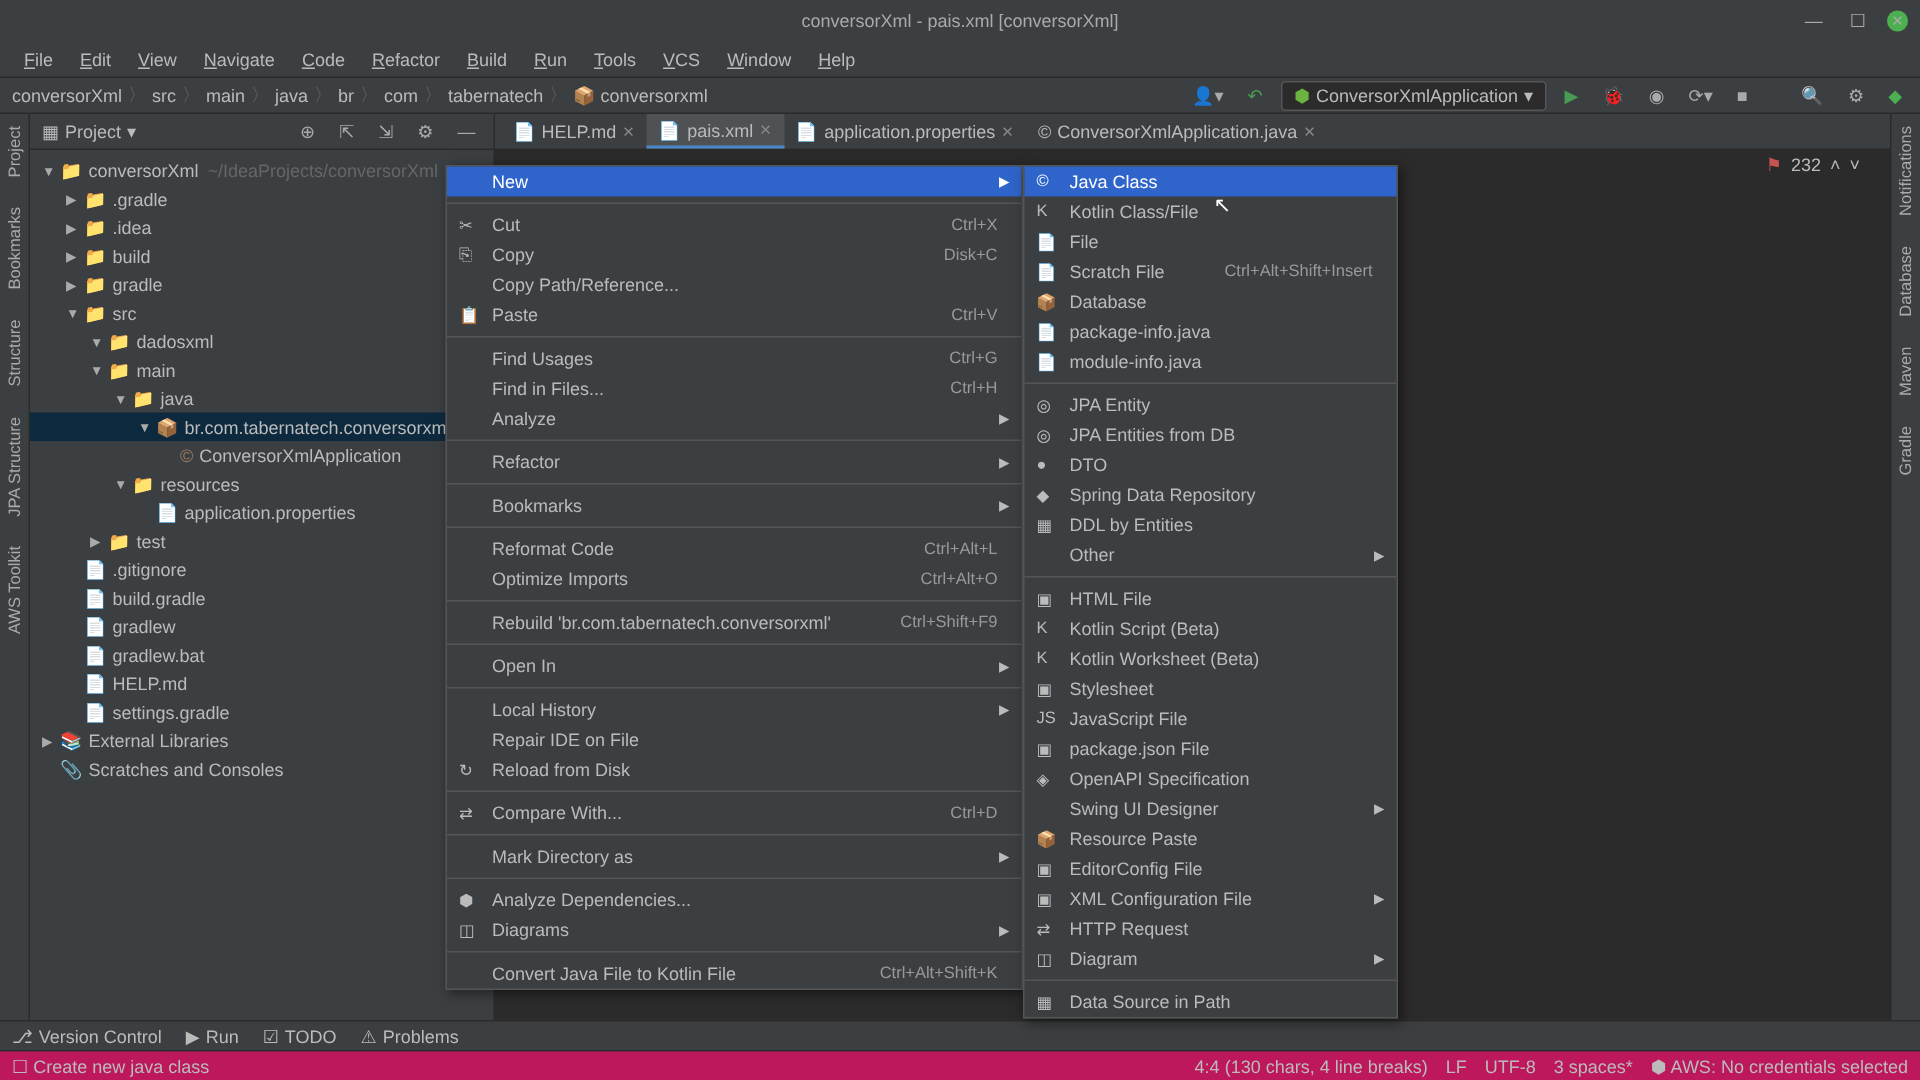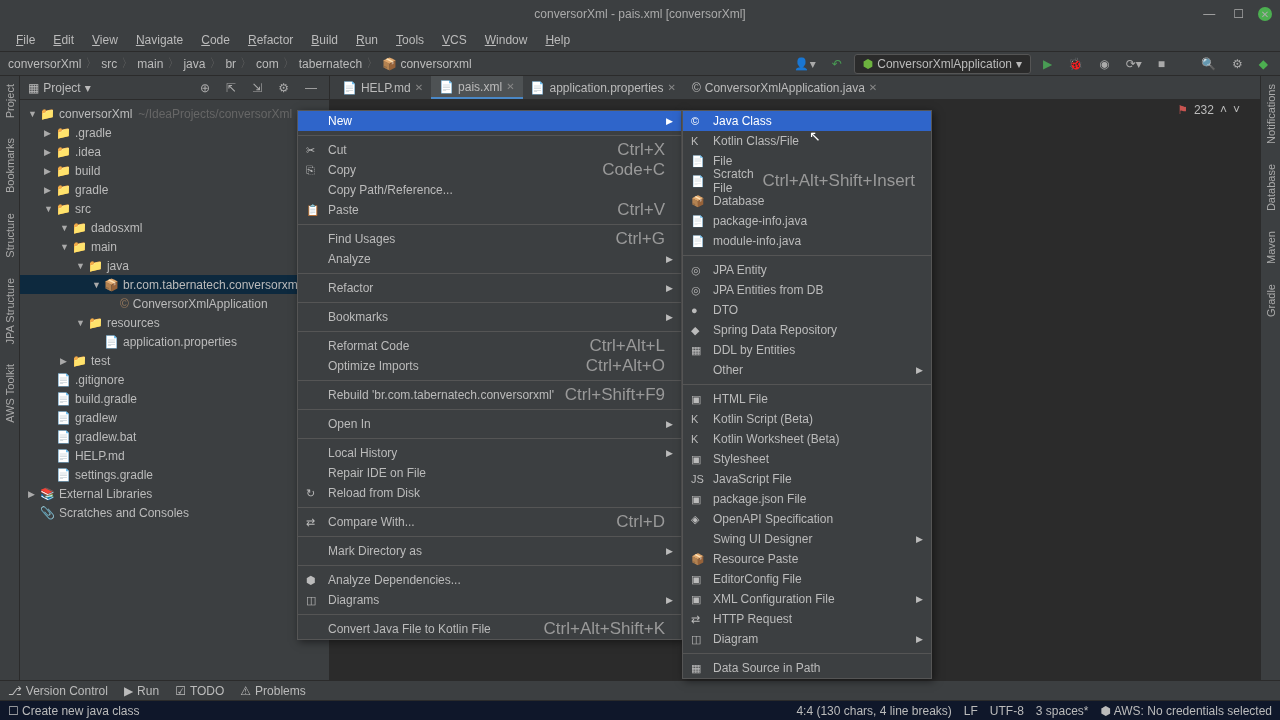--- a/index.html
+++ b/index.html
@@ -36,27 +36,27 @@
 .tabs { height: 24px; background: #3c3f41; display: flex; align-items: center; padding-left: 4px; border-bottom: 1px solid #2b2b2b; }
 .tab { display: flex; align-items: center; padding: 0 8px; height: 100%; cursor: pointer; gap: 4px; }
 .tab.active { background: #4e5254; border-bottom: 2px solid #4a88c7; }
 .tab .close { color: #888; font-size: 10px; }
 .editor-top { height: 20px; display: flex; align-items: center; justify-content: flex-end; padding-right: 20px; gap: 6px; font-size: 11px; }
 .context-menu { position: absolute; background: #3c3f41; border: 1px solid #555; box-shadow: 2px 2px 8px rgba(0,0,0,0.5); z-index: 100; }
 .ctx1 { left: 297px; top: 110px; width: 385px; }
 .ctx2 { left: 682px; top: 110px; width: 250px; }
 .menu-item { display: flex; align-items: center; height: 20px; padding: 0 16px 0 30px; cursor: pointer; position: relative; }
 .menu-item.highlighted { background: #2f65ca; color: #fff; }
-.menu-item .shortcut { margin-left: auto; color: #999; font-size: 17px; }
+.menu-item .shortcut { margin-left: auto; color: #999; font-size: 11px; }
 .menu-item .submenu-arrow { position: absolute; right: 8px; font-size: 9px; }
 .menu-item .mi-icon { position: absolute; left: 8px; font-size: 11px; }
 .menu-sep { height: 1px; background: #555; margin: 4px 0; }
 .bottom-bar { position: absolute; bottom: 20px; left: 0; right: 0; height: 20px; background: #3c3f41; display: flex; align-items: center; padding: 0 8px; gap: 16px; border-top: 1px solid #2b2b2b; }
 .bb-item { display: flex; align-items: center; gap: 4px; cursor: pointer; }
-.status-bar { position: absolute; bottom: 0; left: 0; right: 0; height: 20px; background: #0f172a; display: flex; align-items: center; padding: 0 8px; border-top: 1px solid #2b2b2b; }
+.status-bar { position: absolute; bottom: 0; left: 0; right: 0; height: 20px; background: #be185d; display: flex; align-items: center; padding: 0 8px; border-top: 1px solid #2b2b2b; }
 .status-bar .right { margin-left: auto; display: flex; gap: 12px; }
 .cursor-img { position: absolute; left: 809px; top: 128px; z-index: 200; font-size: 14px; color: #fff; pointer-events: none; }
 </style>
 </head>
 <body>
 
 <div class="title-bar">
   <span>conversorXml - pais.xml [conversorXml]</span>
   <div class="win-controls">
     <span class="icon-btn">—</span>
@@ -300,34 +300,38 @@
     </div>
     <div class="menu-sep"></div>
     <div class="menu-item">
       <span class="mi-icon">✂</span>
       <span>Cut</span>
       <span class="shortcut">Ctrl+X</span>
     </div>
     <div class="menu-item">
       <span class="mi-icon">⎘</span>
       <span>Copy</span>
-      <span class="shortcut">Code+C</span>
+      <span class="shortcut">Disk+C</span>
     </div>
     <div class="menu-item">
       <span>Copy Path/Reference...</span>
     </div>
     <div class="menu-item">
       <span class="mi-icon">📋</span>
       <span>Paste</span>
       <span class="shortcut">Ctrl+V</span>
     </div>
     <div class="menu-sep"></div>
     <div class="menu-item">
       <span>Find Usages</span>
       <span class="shortcut">Ctrl+G</span>
+    </div>
+    <div class="menu-item">
+      <span>Find in Files...</span>
+      <span class="shortcut">Ctrl+H</span>
     </div>
     <div class="menu-item">
       <span>Analyze</span>
       <span class="submenu-arrow">▶</span>
     </div>
     <div class="menu-sep"></div>
     <div class="menu-item">
       <span>Refactor</span>
       <span class="submenu-arrow">▶</span>
     </div>

